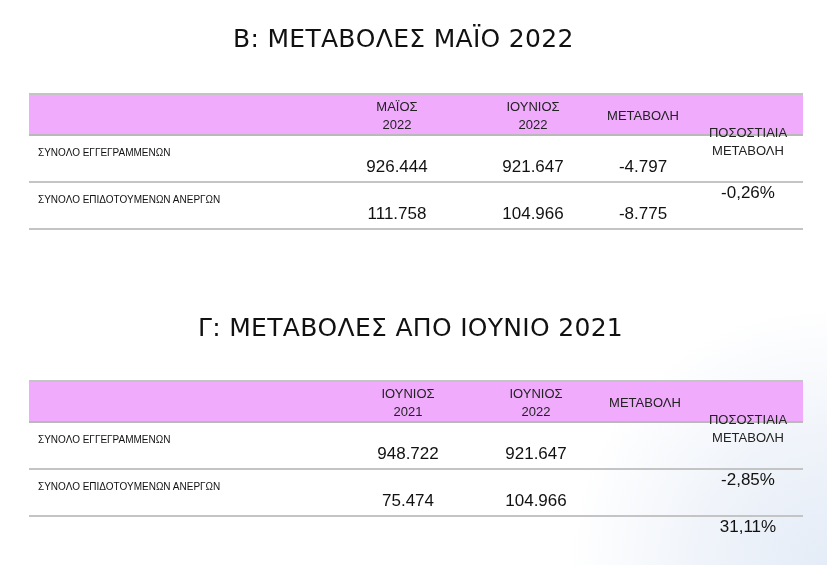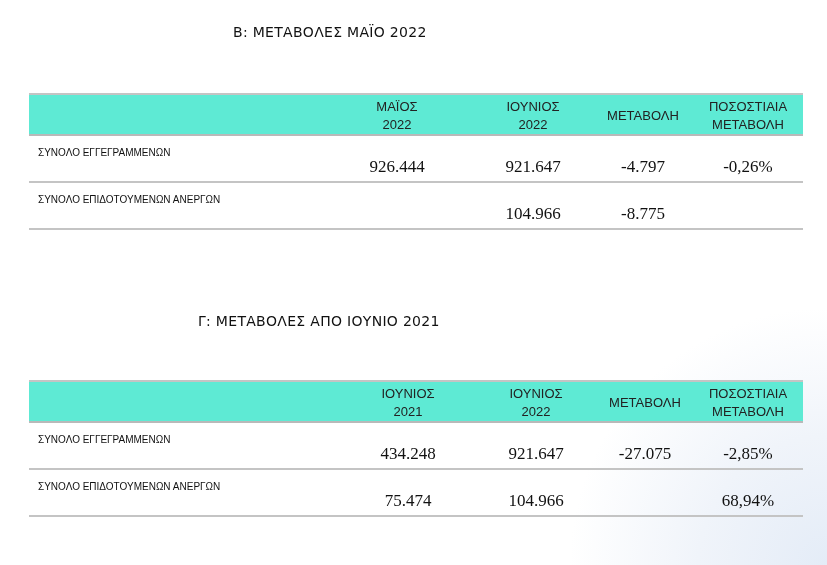--- a/index.html
+++ b/index.html
@@ -20,41 +20,41 @@
       right: 0;
       bottom: 0;
       width: 260px;
       height: 260px;
       background: radial-gradient(ellipse at 100% 100%, #e4ecf7 0%, #f0f4fa 35%, rgba(255,255,255,0) 70%);
       pointer-events: none;
     }
     .section-title {
       position: absolute;
       font-family: "DejaVu Sans", sans-serif;
-      font-size: 14px;
+      font-size: 25px;
       letter-spacing: 0.3px;
       color: #111;
       white-space: nowrap;
     }
     .title-b { left: 233px; top: 24px; }
     .title-g { left: 198px; top: 313px; }
 
     .data-table {
       position: absolute;
       left: 29px;
       width: 774px;
       font-family: "Liberation Sans", sans-serif;
     }
     .table-b { top: 93px; }
     .table-g { top: 380px; }
 
     .thead {
       position: relative;
       height: 43px;
-      background: #5eead4;
+      background: #f0abfc;
       border-top: 2px solid #c4c4c4;
       border-bottom: 2px solid #b9b9b9;
       box-sizing: border-box;
     }
     .th {
       position: absolute;
       top: 3px;
       text-align: center;
       font-size: 13px;
       line-height: 18px;
@@ -77,28 +77,27 @@
       color: #111;
       white-space: nowrap;
     }
     .row .val {
       position: absolute;
       top: 21px;
       font-size: 17px;
       color: #111;
       text-align: center;
       white-space: nowrap;
-      font-family: Liberation Serif, serif;
     }
 
     
     .c1 { left: 308px; width: 120px; }
     .c2 { left: 444px; width: 120px; }
     .c3 { left: 556px; width: 116px; }
-    .c4 { left: 664px; width: 110px; }
+    .c4 { left: 664px; width: 110px; margin-top: 26px; }
 
     .table-g .c1 { left: 319px; width: 120px; }
     .table-g .c2 { left: 447px; width: 120px; }
     .table-g .c3 { left: 558px; width: 116px; }
     .table-g .c4 { left: 664px; width: 110px; }
   </style>
 </head>
 <body>
 
 <div class="bg-gradient"></div>
@@ -127,20 +126,21 @@
   <div class="row">
     <span class="label">ΣΥΝΟΛΟ ΕΓΓΕΓΡΑΜΜΕΝΩΝ</span>
     <span class="val c1">926.444</span>
     <span class="val c2">921.647</span>
     <span class="val c3">-4.797</span>
     <span class="val c4">-0,26%</span>
   </div>
 
   <div class="row">
     <span class="label">ΣΥΝΟΛΟ ΕΠΙΔΟΤΟΥΜΕΝΩΝ ΑΝΕΡΓΩΝ</span>
+    <span class="val c1">111.758</span>
     <span class="val c2">104.966</span>
     <span class="val c3">-8.775</span>
   </div>
 </div>
 
 <div class="section-title title-g">Γ: ΜΕΤΑΒΟΛΕΣ ΑΠΟ ΙΟΥΝΙΟ 2021</div>
 
 <div class="data-table table-g">
   <div class="thead">
     <div class="th c1">
@@ -155,25 +155,24 @@
       <span class="l1">ΜΕΤΑΒΟΛΗ</span>
     </div>
     <div class="th c4">
       <span class="l1">ΠΟΣΟΣΤΙΑΙΑ</span>
       <span class="l2">ΜΕΤΑΒΟΛΗ</span>
     </div>
   </div>
 
   <div class="row">
     <span class="label">ΣΥΝΟΛΟ ΕΓΓΕΓΡΑΜΜΕΝΩΝ</span>
-    <span class="val c1">434.248</span>
+    <span class="val c1">948.722</span>
     <span class="val c2">921.647</span>
-    <span class="val c3">-27.075</span>
     <span class="val c4">-2,85%</span>
   </div>
 
   <div class="row">
     <span class="label">ΣΥΝΟΛΟ ΕΠΙΔΟΤΟΥΜΕΝΩΝ ΑΝΕΡΓΩΝ</span>
     <span class="val c1">75.474</span>
     <span class="val c2">104.966</span>
-    <span class="val c4">68,94%</span>
+    <span class="val c4">31,11%</span>
   </div>
 </div>
 
 </body></html>

